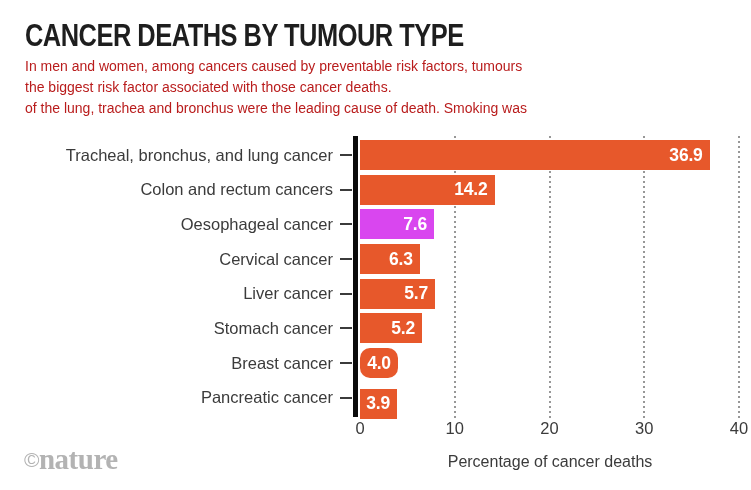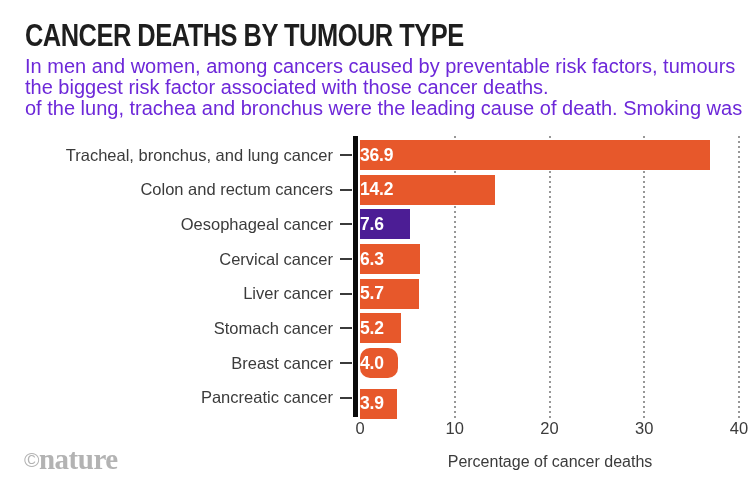--- a/index.html
+++ b/index.html
@@ -24,22 +24,22 @@
     letter-spacing: -0.6px;
     color: #1e1e1e;
     white-space: nowrap;
     transform: scaleX(0.82);
     transform-origin: 0 50%;
   }
   .subtitle {
     position: absolute;
     left: 25px;
     top: 56px;
-    color: #6d28d9;
-    font-size: 20px;
+    color: #b91c1c;
+    font-size: 14px;
     line-height: 21px;
   }
   .subtitle div { white-space: nowrap; }
 
   
   .chart { position: absolute; left: 15px; top: 0; width: 751px; height: 490px; }
 
   .gridlines { position: absolute; top: 136px; height: 283px; left: 0; width: 751px; z-index: 0; }
   .gridline {
     position: absolute;
@@ -72,21 +72,21 @@
     width: 12px;
     height: 2px;
     background: #3b3b3b;
     flex: none;
   }
   .row-bar {
     margin-left: 8px;
     height: 30px;
     display: flex;
     align-items: center;
-    justify-content: flex-start;
+    justify-content: flex-end;
     flex: none;
   }
   .bar-value {
     color: #ffffff;
     font-weight: 700;
     font-size: 17.5px;
     letter-spacing: -0.2px;
     padding-right: 7px;
   }
 
@@ -157,42 +157,42 @@
         <div class="row">
           <div class="row-label">Colon and rectum cancers</div>
           <div class="row-tick"></div>
           <div class="row-bar" style="width: 134.545px; background: rgb(231, 88, 43); margin-left: 8px;">
             <span class="bar-value">14.2</span>
           </div>
         </div>
         <div class="row">
           <div class="row-label">Oesophageal cancer</div>
           <div class="row-tick"></div>
-          <div class="row-bar" style="width: 50px; background: #4c1d95;">
+          <div class="row-bar" style="width: 74px; background: #d946ef;">
             <span class="bar-value">7.6</span>
           </div>
         </div>
         <div class="row">
           <div class="row-label">Cervical cancer</div>
           <div class="row-tick"></div>
           <div class="row-bar" style="width: 59.6925px; background: rgb(231, 88, 43);">
             <span class="bar-value">6.3</span>
           </div>
         </div>
         <div class="row">
           <div class="row-label">Liver cancer</div>
           <div class="row-tick"></div>
-          <div class="row-bar" style="width: 59px; background: rgb(231, 88, 43);">
+          <div class="row-bar" style="width: 75px; background: rgb(231, 88, 43);">
             <span class="bar-value">5.7</span>
           </div>
         </div>
         <div class="row">
           <div class="row-label">Stomach cancer</div>
           <div class="row-tick"></div>
-          <div class="row-bar" style="width: 41px; background: rgb(231, 88, 43);">
+          <div class="row-bar" style="width: 62px; background: rgb(231, 88, 43);">
             <span class="bar-value">5.2</span>
           </div>
         </div>
         <div class="row">
           <div class="row-label">Breast cancer</div>
           <div class="row-tick"></div>
           <div class="row-bar" style="width: 37.9px; background: rgb(231, 88, 43); border-radius: 10px;">
             <span class="bar-value">4.0</span>
           </div>
         </div>

